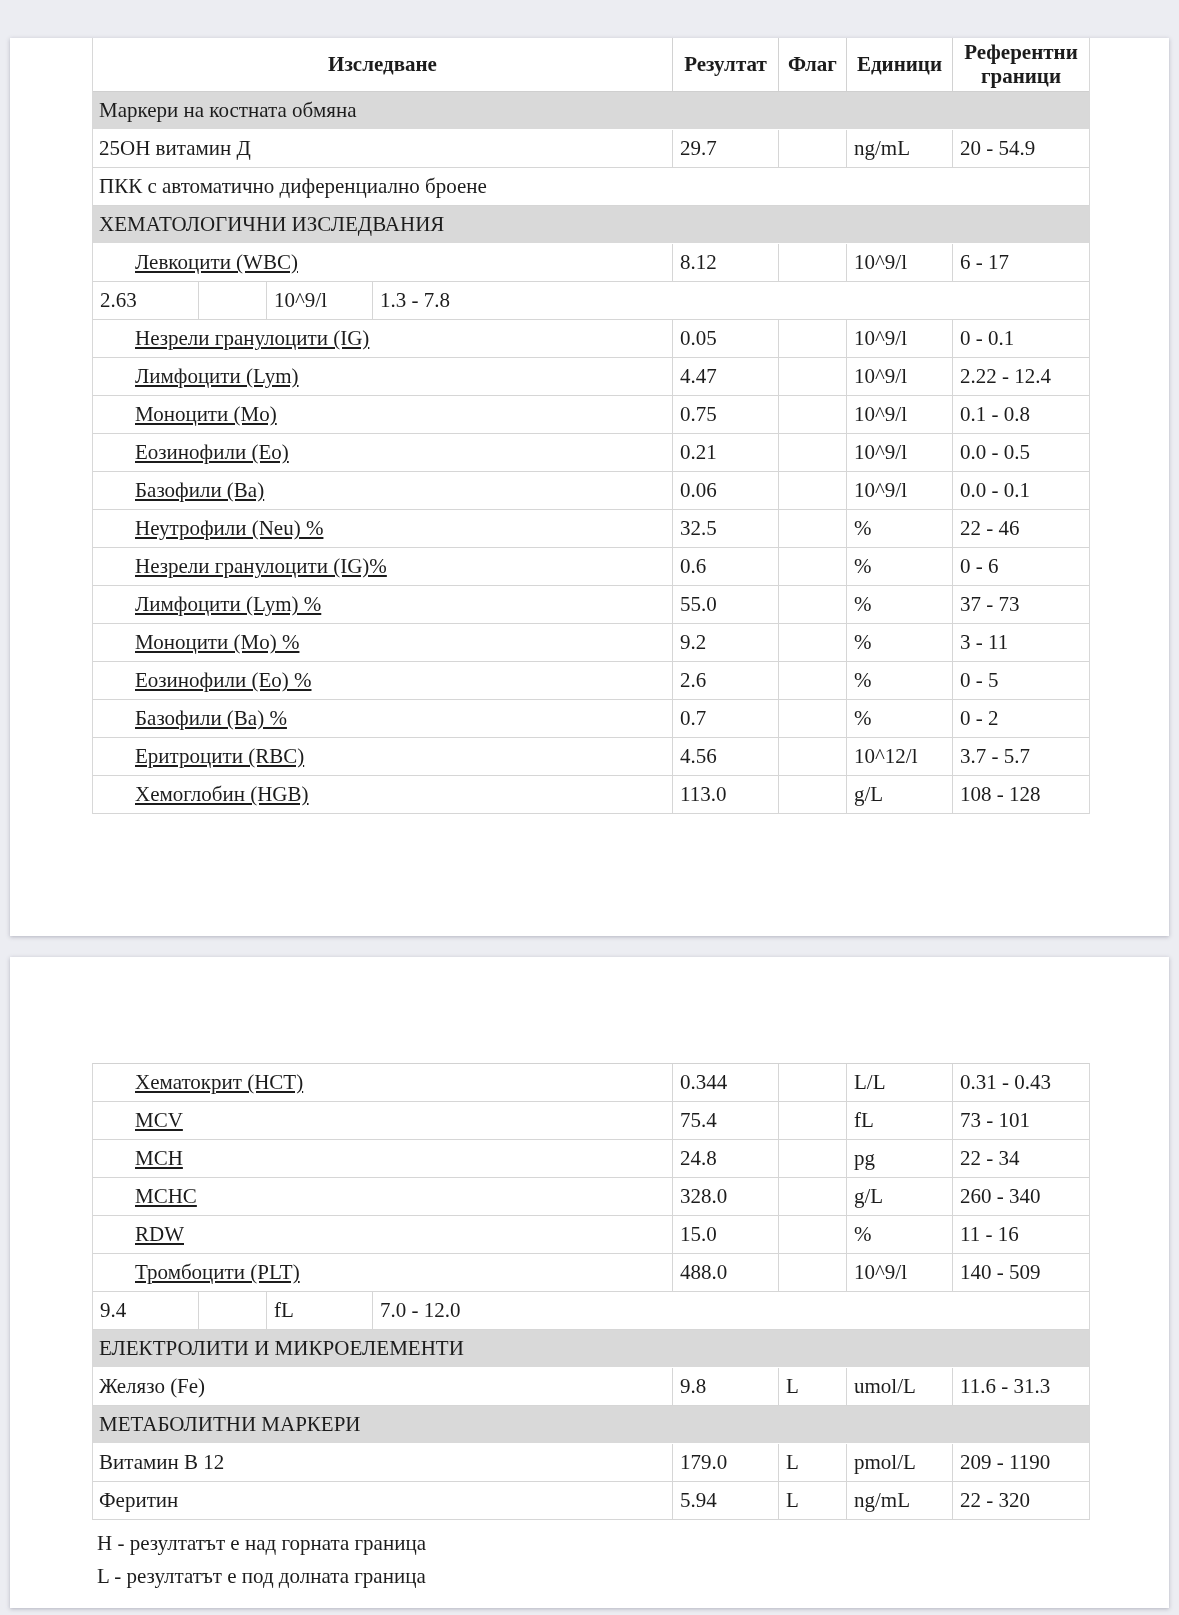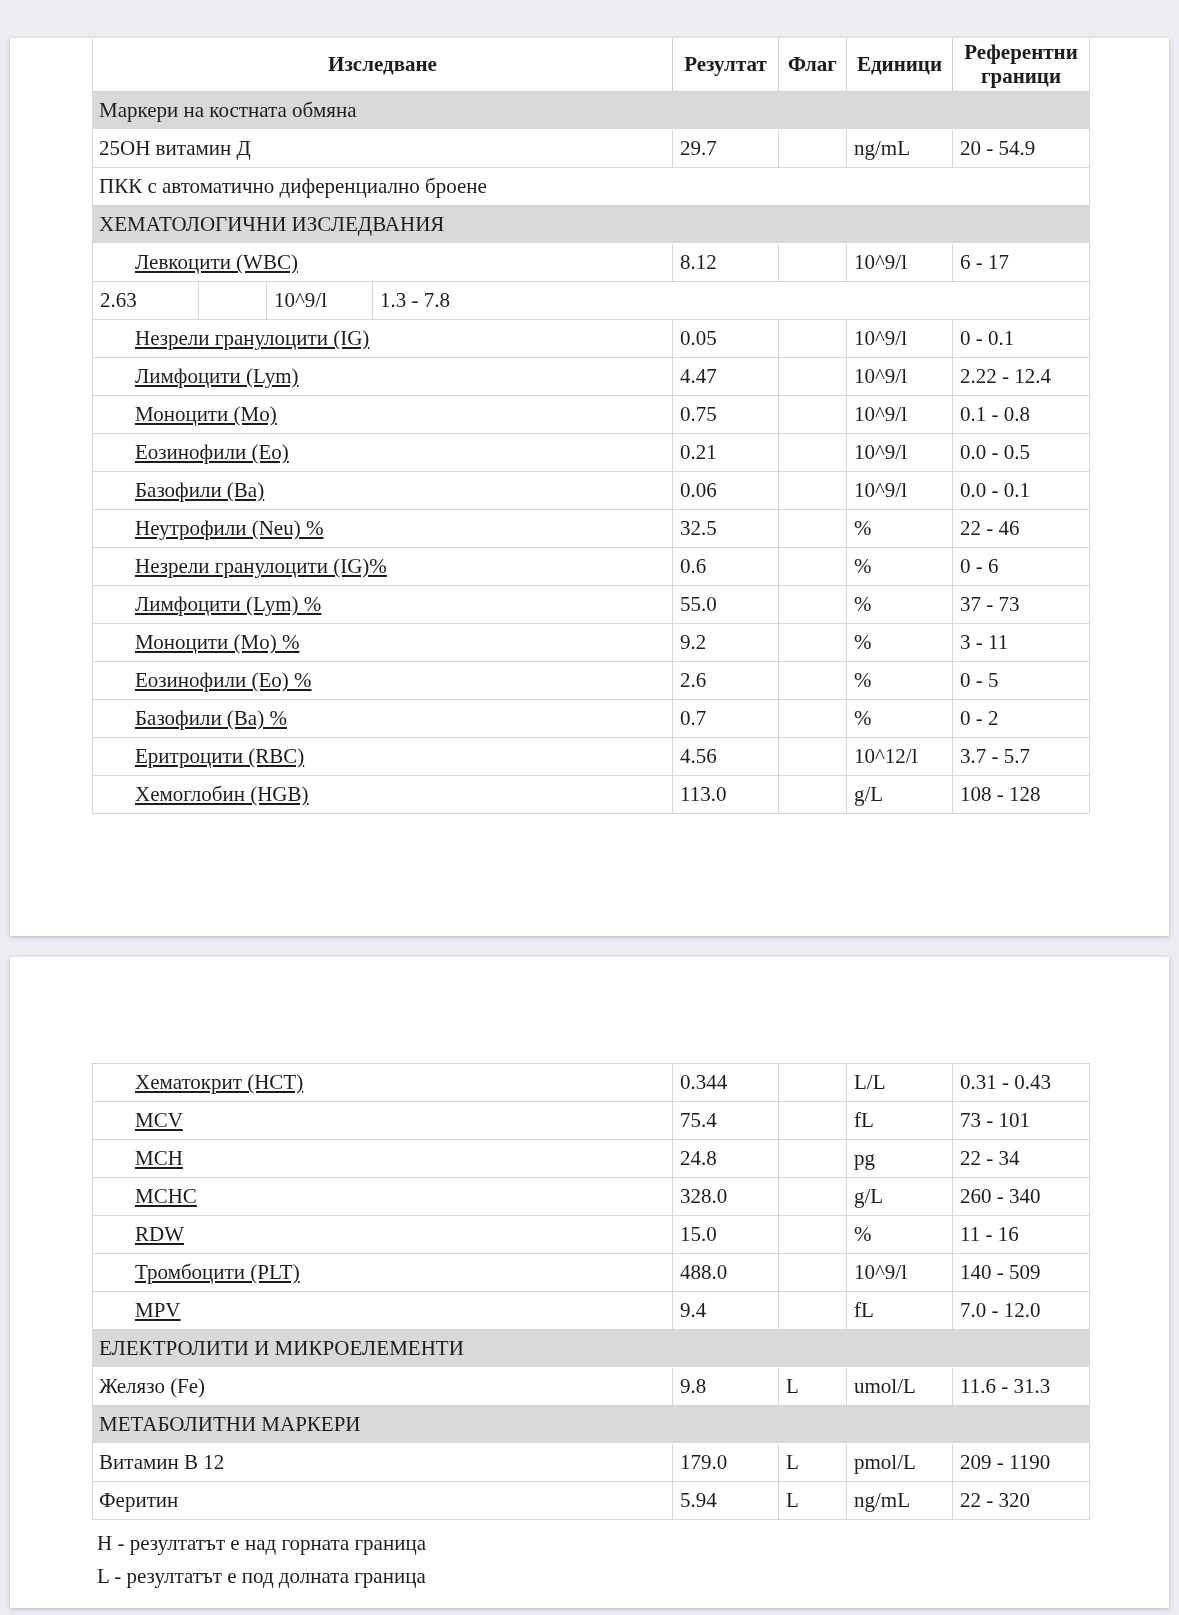--- a/index.html
+++ b/index.html
@@ -261,21 +261,20 @@
           <div class="cell c-ref">11 - 16</div>
         </div>
         <div class="trow result-row">
           <div class="cell c-name indent">Тромбоцити (PLT)</div>
           <div class="cell c-result">488.0</div>
           <div class="cell c-flag"></div>
           <div class="cell c-units">10^9/l</div>
           <div class="cell c-ref">140 - 509</div>
         </div>
         <div class="trow result-row">
-          <div class="cell c-name indent">MPV</div>
           <div class="cell c-result">9.4</div>
           <div class="cell c-flag"></div>
           <div class="cell c-units">fL</div>
           <div class="cell c-ref">7.0 - 12.0</div>
         </div>
         <div class="trow section-row">
           <div class="section-cell">ЕЛЕКТРОЛИТИ И МИКРОЕЛЕМЕНТИ</div>
         </div>
         <div class="trow result-row">
           <div class="cell c-name">Желязо (Fe)</div>

